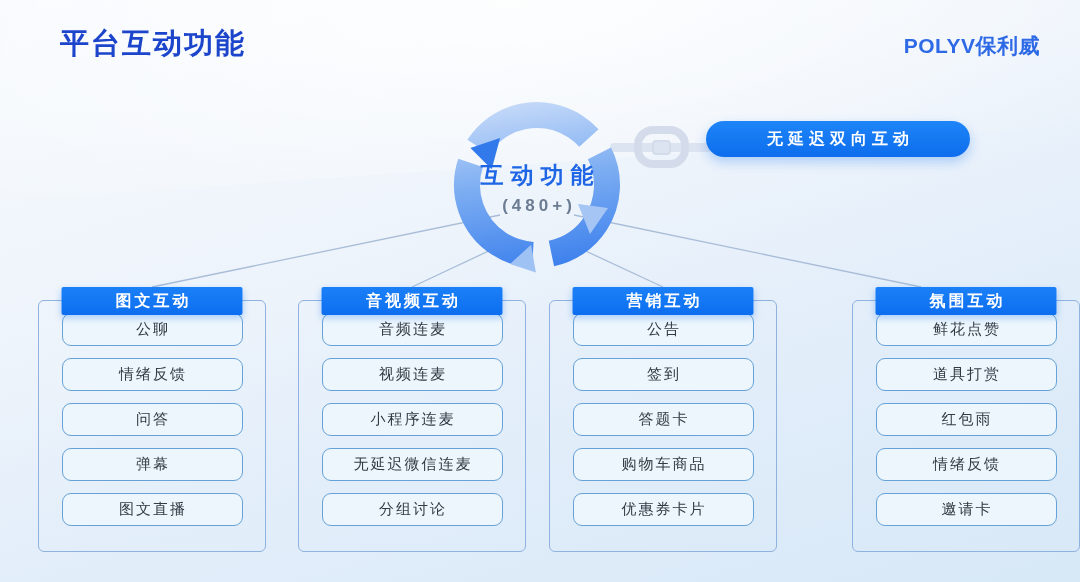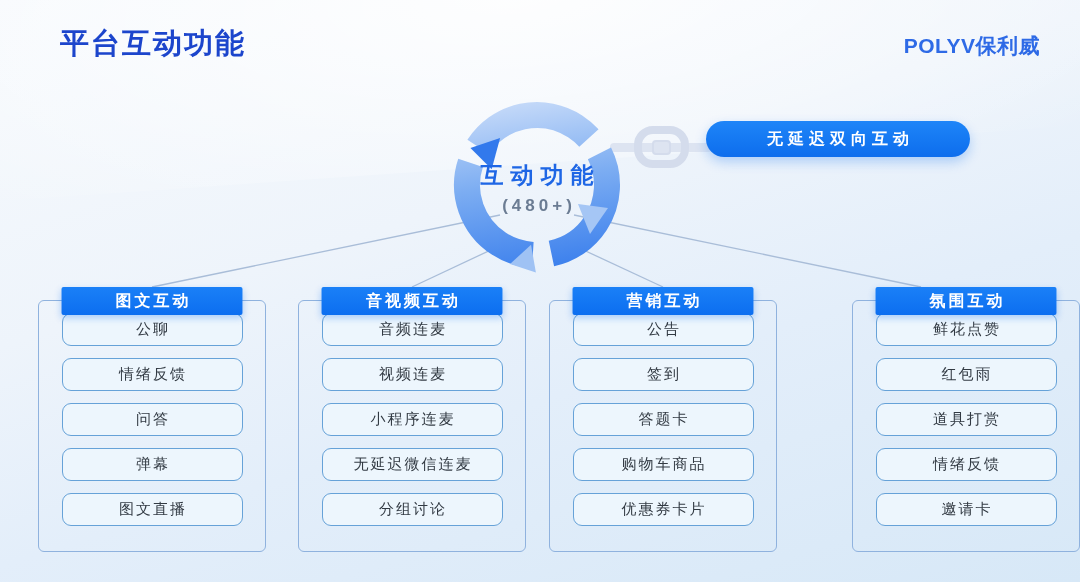--- a/index.html
+++ b/index.html
@@ -109,19 +109,19 @@
     <div class="item">音频连麦</div>
     <div class="item">视频连麦</div>
     <div class="item">小程序连麦</div>
     <div class="item">无延迟微信连麦</div>
     <div class="item">分组讨论</div>
   </div>
 
   <div class="col" style="left:852px">
     <div class="col-header">氛围互动</div>
     <div class="item">鲜花点赞</div>
+    <div class="item">道具打赏</div>
     <div class="item">红包雨</div>
-    <div class="item">道具打赏</div>
     <div class="item">情绪反馈</div>
     <div class="item">邀请卡</div>
   </div>
 
 </div>
 
 </body></html>

